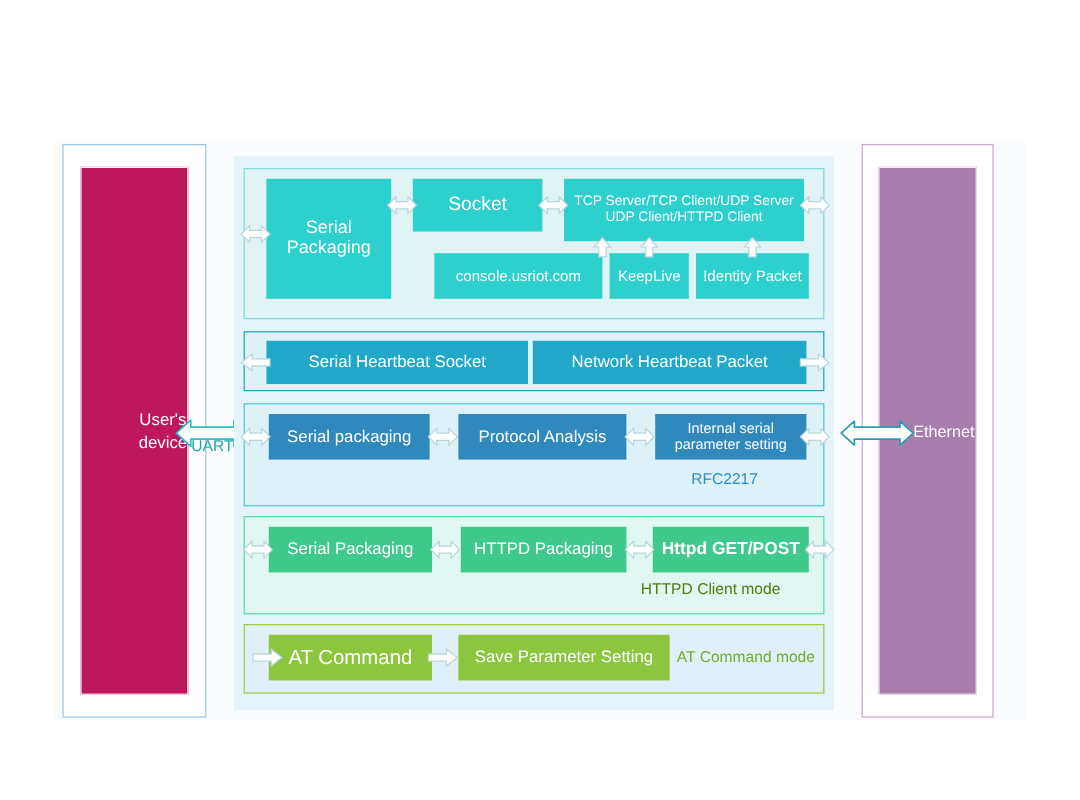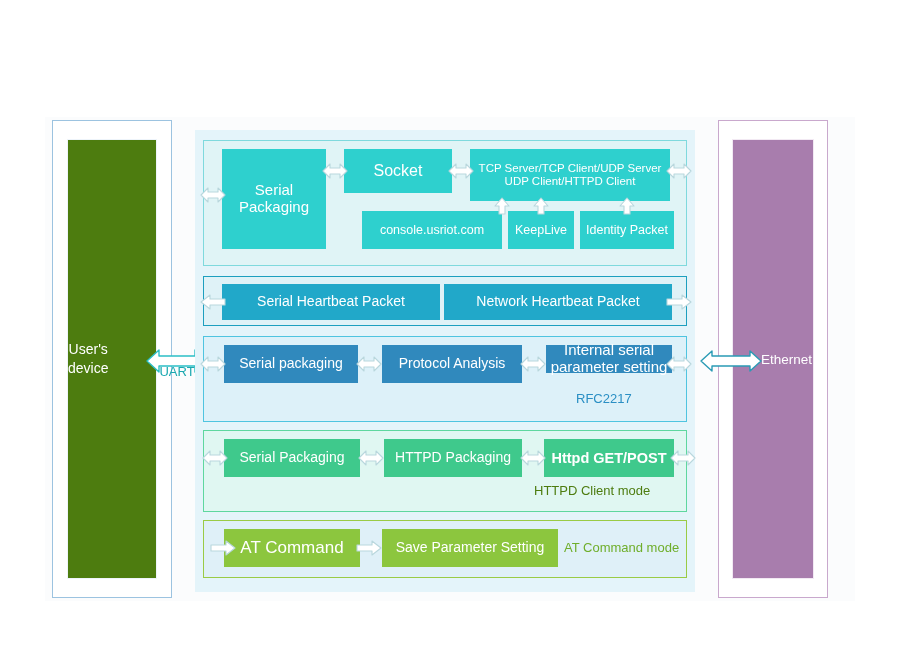--- a/index.html
+++ b/index.html
@@ -40,26 +40,26 @@
     background: #ffffff;
     border: 1px solid #9cc3e0;
     box-sizing: border-box;
   }
   .device-box {
     position: absolute;
     left: 67px;
     top: 139px;
     width: 90px;
     height: 440px;
-    background: #4d7c0f;
+    background: #be185d;
     border: 1px solid #eef4fa;
     box-sizing: border-box;
     display: flex;
     align-items: center;
-    justify-content: flex-start;
+    justify-content: flex-end;
   }
   .device-label {
     color: #ffffff;
     font-size: 14px;
     line-height: 19px;
     text-align: center;
     white-space: pre-line;
   }
 
   
@@ -260,39 +260,39 @@
         </svg>
       </div>
       <div class="arrow" style="left:415px; top:56px;">
         <svg width="16" height="18" viewBox="0 0 16 18">
           <path d="M8 1 L15 9 L11 9 L11 17 L5 17 L5 9 L1 9 Z" fill="#ffffff" stroke="#b9d7dd" stroke-width="1.1" stroke-linejoin="round"></path>
         </svg>
       </div>
     </div>
 
     <div class="row r2">
-      <div class="box" style="left:18px; top:7px; width:218px; height:36px; background:#21a8c9; font-size:14px;">Serial Heartbeat Packet</div>
+      <div class="box" style="left:18px; top:7px; width:218px; height:36px; background:#21a8c9; font-size:14px;">Serial Heartbeat Socket</div>
       <div class="box" style="left:240px; top:7px; width:228px; height:36px; background:#21a8c9; font-size:14px;">Network Heartbeat Packet</div>
 
       <div class="arrow" style="left:-4px; top:16px;">
         <svg width="26" height="18" viewBox="0 0 26 18">
           <path d="M1 9 L10 2 L10 6 L25 6 L25 12 L10 12 L10 16 Z" fill="#ffffff" stroke="#b9d7dd" stroke-width="1.1" stroke-linejoin="round"></path>
         </svg>
       </div>
       <div class="arrow" style="left:462px; top:16px;">
         <svg width="26" height="18" viewBox="0 0 26 18">
           <path d="M25 9 L16 2 L16 6 L1 6 L1 12 L16 12 L16 16 Z" fill="#ffffff" stroke="#b9d7dd" stroke-width="1.1" stroke-linejoin="round"></path>
         </svg>
       </div>
     </div>
 
     <div class="row r3">
       <div class="box blue" style="left:20px; top:8px; width:134px; height:38px; font-size:14px;">Serial packaging</div>
       <div class="box blue" style="left:178px; top:8px; width:140px; height:38px; font-size:14px;">Protocol Analysis</div>
-      <div class="box blue" style="left:342px; top:8px; width:126px; height:28px; font-size:15px;">Internal serial
+      <div class="box blue" style="left:342px; top:8px; width:126px; height:38px; font-size:12px;">Internal serial
 parameter setting</div>
 
       <div class="mode-label mode-rfc" style="left:372px; top:54px;">RFC2217</div>
 
       <div class="arrow" style="left:-4px; top:18px;">
         <svg width="26" height="18" viewBox="0 0 26 18">
           <path d="M1 9 L8 2 L8 6 L18 6 L18 2 L25 9 L18 16 L18 12 L8 12 L8 16 Z" fill="#ffffff" stroke="#b9d7dd" stroke-width="1.1" stroke-linejoin="round"></path>
         </svg>
       </div>
       <div class="arrow" style="left:152px; top:18px;">

